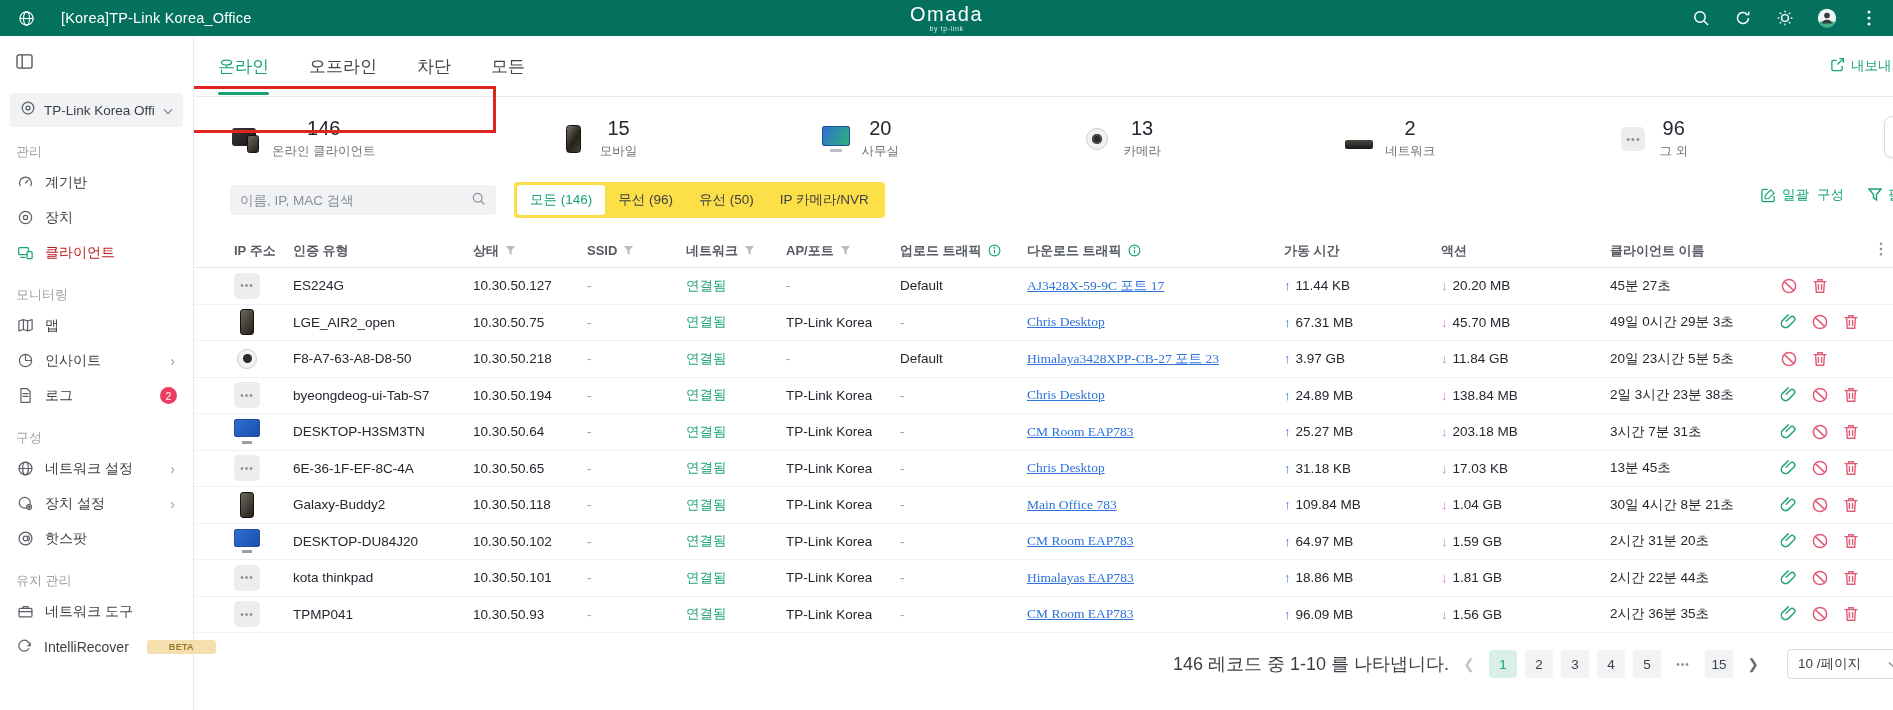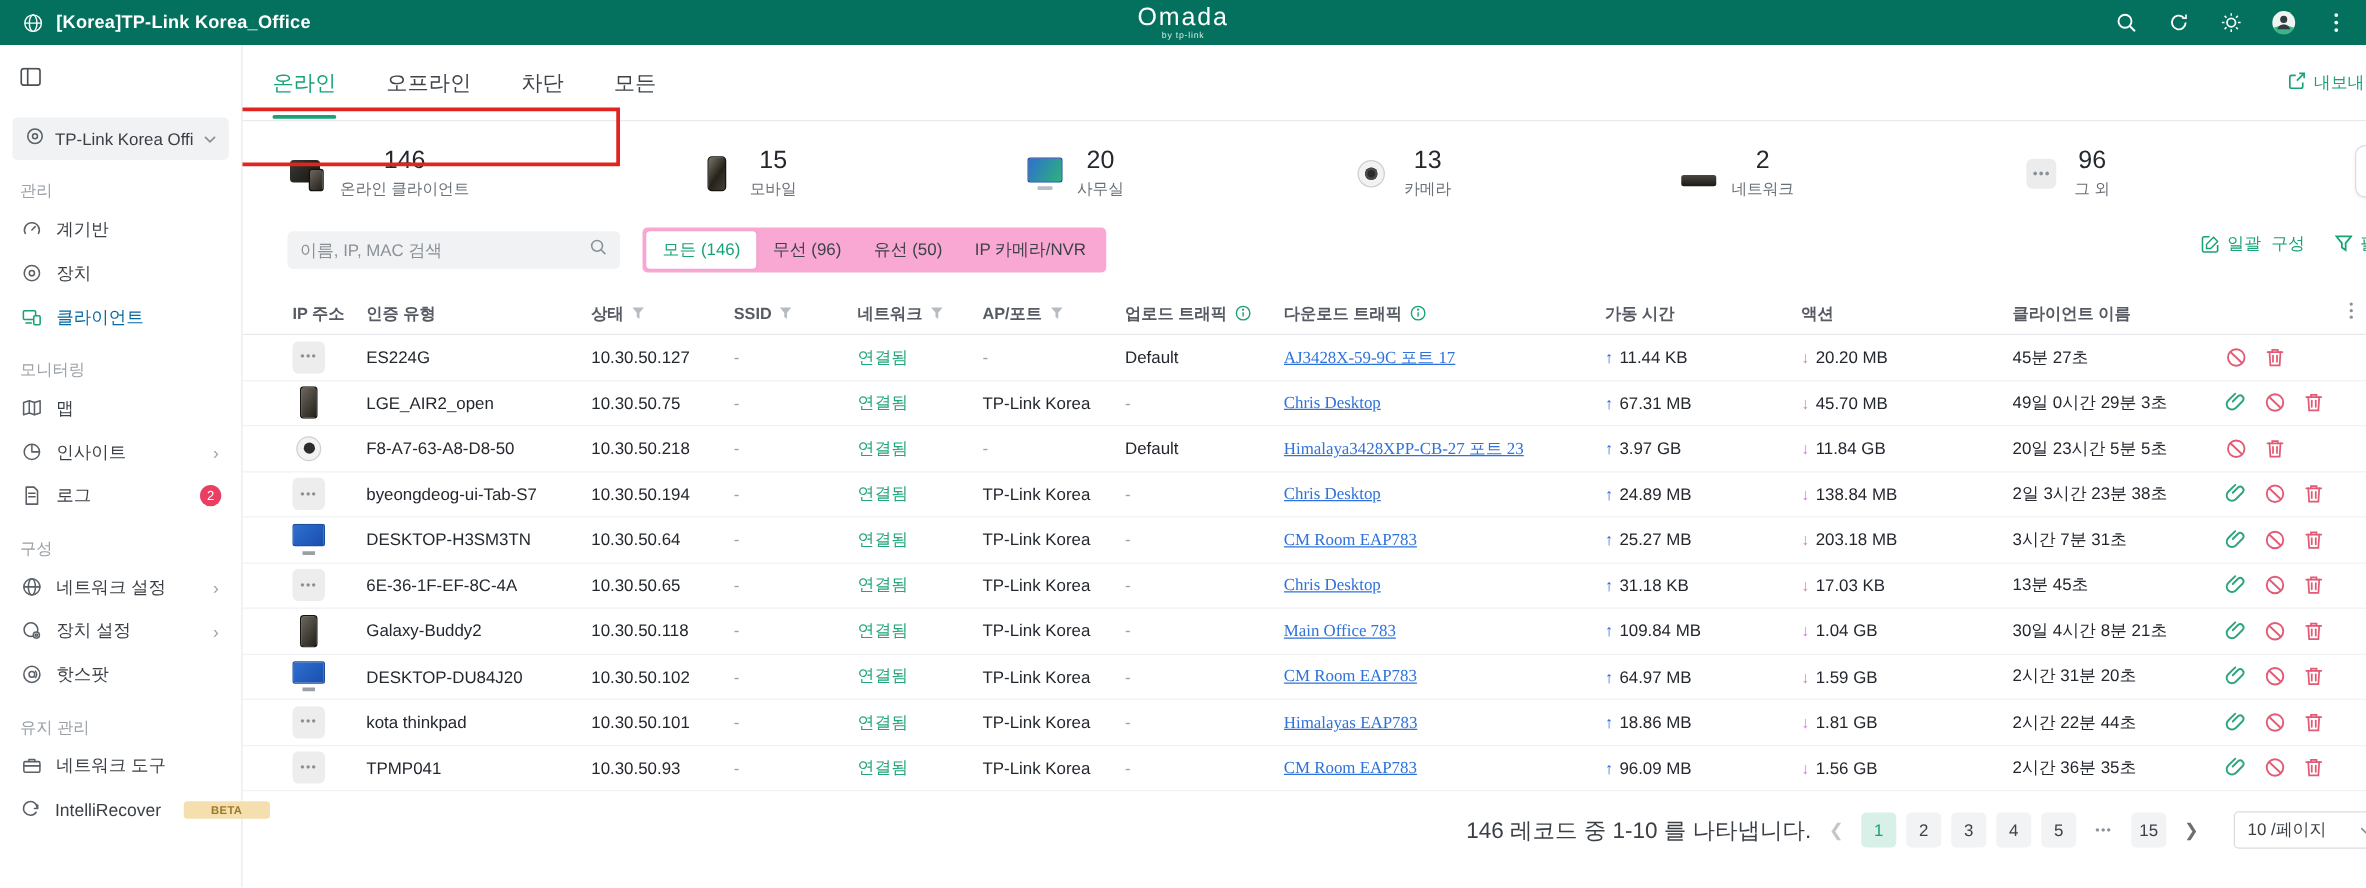--- a/index.html
+++ b/index.html
@@ -2,39 +2,39 @@
 <html><head>
 <meta charset="utf-8">
 <style>
   * { margin:0; padding:0; box-sizing:border-box; }
   html,body { width:1893px; height:710px; overflow:hidden; }
   body { font-family:"Liberation Sans","DejaVu Sans",sans-serif; background:#fff; color:#23272e; }
   .app { position:relative; width:1893px; height:710px; }
 
   
   .topbar { height:36px; background:#04715e; display:flex; align-items:center; position:relative; color:#fff; padding:0 14px 0 16px; }
-  .topbar-left { display:flex; align-items:center; gap:9px;font-weight:bold; }
+  .topbar-left { display:flex; align-items:center; gap:25px; }
   .topbar-title { font-size:14.5px; letter-spacing:.2px; }
   .logo-wrap { position:absolute; left:50%; top:50%; transform:translate(-50%,-50%); text-align:center; line-height:1; }
   .logo-text { font-size:20px; font-weight:500; letter-spacing:1.5px; }
   .logo-sub { font-size:7px; opacity:.85; letter-spacing:.6px; margin-top:1px; }
   .topbar-right { margin-left:auto; display:flex; align-items:center; gap:22px; }
   .tb-icon { width:20px; height:20px; display:flex; align-items:center; justify-content:center; cursor:pointer; }
   .tb-icon svg { display:block; }
 
   
   .shell { display:flex; height:674px; }
   .sidebar { width:194px; border-right:1px solid #e8eaec; padding-top:18px; flex-shrink:0; background:#fff; }
   .collapse-btn { margin:0 0 20px 16px; color:#4a4f55; }
   .site-pill { margin:0 10px 4px 10px; height:34px; background:#f1f2f4; border-radius:4px; display:flex; align-items:center; gap:8px; padding:0 10px; cursor:pointer; }
   .site-pill .site-label { font-size:13.5px; color:#3a3f45; white-space:nowrap; overflow:hidden; flex:1; }
   .nav-section-label { font-size:13px; color:#9aa0a6; margin:16px 0 4px 16px; }
   .nav-item { height:35px; display:flex; align-items:center; gap:11px; padding:0 10px 0 16px; font-size:14px; color:#3a3f45; cursor:pointer; }
   .nav-item .nav-ico { width:18px; height:18px; color:#5a6066; display:flex; align-items:center; justify-content:center; }
-  .nav-item.active { color:#0369a1; }
+  .nav-item.active { color:#b91c1c; }
   .nav-item.active .nav-ico { color:#17a277; }
   .nav-badge { margin-left:auto; margin-right:6px; min-width:17px; height:17px; border-radius:9px; background:#ea3e62; color:#fff; font-size:10.5px; display:flex; align-items:center; justify-content:center; padding:0 4px; }
   .nav-chev { margin-left:auto; margin-right:8px; color:#9aa0a6; font-size:14px; }
   .beta-badge { margin-left:7px; background:#f6dfae; color:#9a7a28; font-size:9px; font-weight:700; padding:2px 22px; border-radius:3px; letter-spacing:.3px; }
 
   
   .content { flex:1; position:relative; overflow:hidden; }
 
   .tabsbar { height:61px; border-bottom:1px solid #e8eaec; display:flex; align-items:center; padding-left:24px; position:relative; }
   .tabs { display:flex; gap:40px; }
@@ -60,21 +60,21 @@
   .ic-camera::before { content:""; width:20px; height:20px; border-radius:50%; background:#f2f2f2; border:1px solid #cfcfcf; }
   .ic-camera::after { content:""; position:absolute; width:10px; height:10px; border-radius:50%; background:#2b2b2b; box-shadow:inset 0 0 0 2px #4a4a4a; }
   .ic-network::before { content:""; width:28px; height:9px; border-radius:2px; background:linear-gradient(180deg,#4a4742,#1b1916); margin-top:10px; }
   .ic-other::before { content:"\2022\2022\2022"; letter-spacing:1px; font-size:11px; color:#8a9097; display:flex; align-items:center; justify-content:center; width:24px; height:24px; background:#ececec; border-radius:5px; line-height:22px; }
 
   
   .toolbar { display:flex; align-items:center; padding:22px 0 0 36px; position:relative; }
   .search-box { width:266px; height:30px; background:#f1f2f4; border-radius:4px; display:flex; align-items:center; padding:0 10px; }
   .search-box input { flex:1; border:none; outline:none; background:transparent; font-size:13.5px; color:#701a75; font-family:inherit; }
   .search-box input::placeholder { color:#8a9097; }
-  .segments { margin-left:18px; background:#f9a8d4; border-radius:4px; padding:3px; display:flex; }
+  .segments { margin-left:18px; background:#fde047; border-radius:4px; padding:3px; display:flex; }
   .segment { font-size:13.5px; color:#3c4148; padding:6px 13px; border-radius:3px; cursor:pointer; white-space:nowrap; }
   .segment.active { background:#fff; color:#17a277; box-shadow:0 0 2px rgba(0,0,0,.08); }
   .toolbar-right { position:absolute; right:-22px; top:26px; display:flex; align-items:center; gap:24px; color:#17a277; font-size:13.5px; white-space:nowrap; }
   .toolbar-right .tr-item { display:flex; align-items:center; gap:6px; cursor:pointer;font-family:Liberation Mono, monospace; }
 
   
   .table { margin-top:16px; }
   .tgrid { display:grid; grid-template-columns:99px 180px 114px 99px 100px 114px 127px 257px 157px 169px 169px minmax(0,1fr); align-items:center; }
   .thead { height:34px; border-bottom:1px solid #e7e9eb; position:relative; }
   .th { font-size:13px; font-weight:700; color:#565b63; display:flex; align-items:center; gap:6px; white-space:nowrap; }

